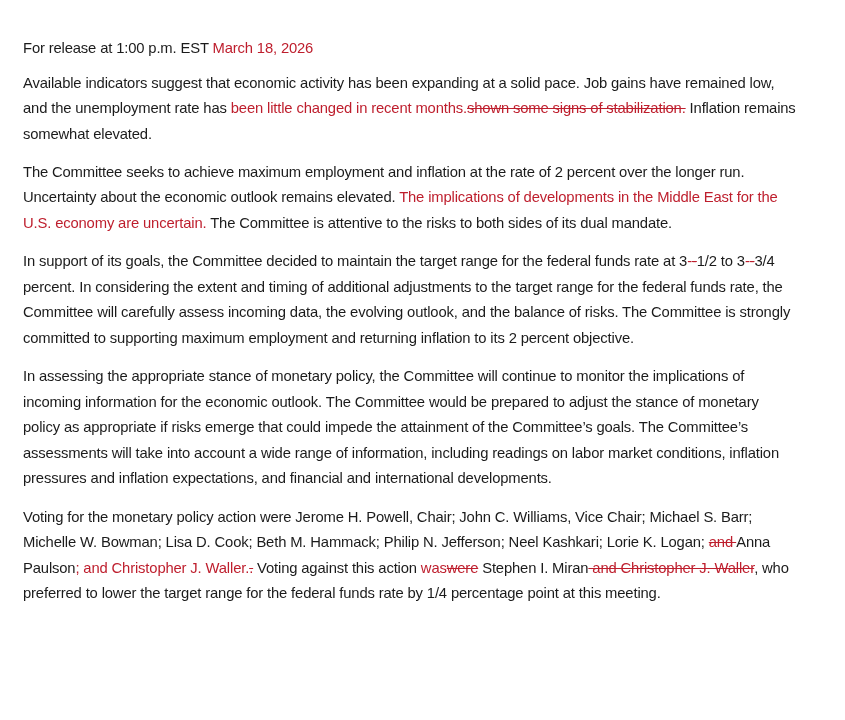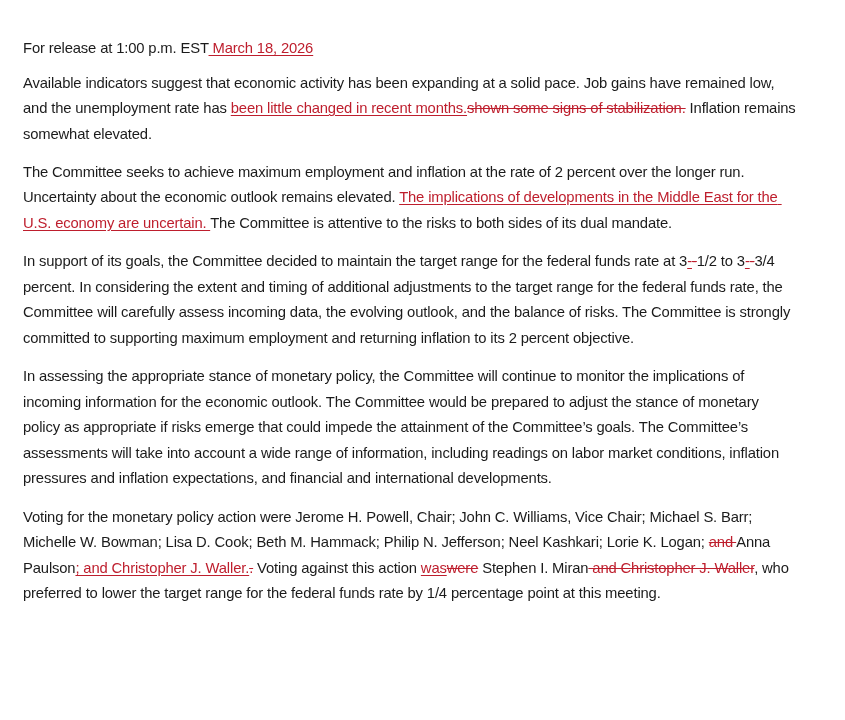--- a/index.html
+++ b/index.html
@@ -27,21 +27,20 @@
     margin: 0 0 12.5px 0;
     text-align: left;
   }
   .release-line {
     margin-bottom: 9px;
   }
   .run { white-space: pre-wrap; }
   .run-normal { color: var(--body-text, #1b1b1b); }
   .run-ins {
     color: var(--revision-red, #be1e2d);
-    text-decoration: underline;
     text-decoration-thickness: 1px;
     text-underline-offset: 2px;
   }
   .run-del {
     color: var(--revision-red, #be1e2d);
     text-decoration: line-through;
     text-decoration-thickness: 1px;
   }
 </style>
 </head>

